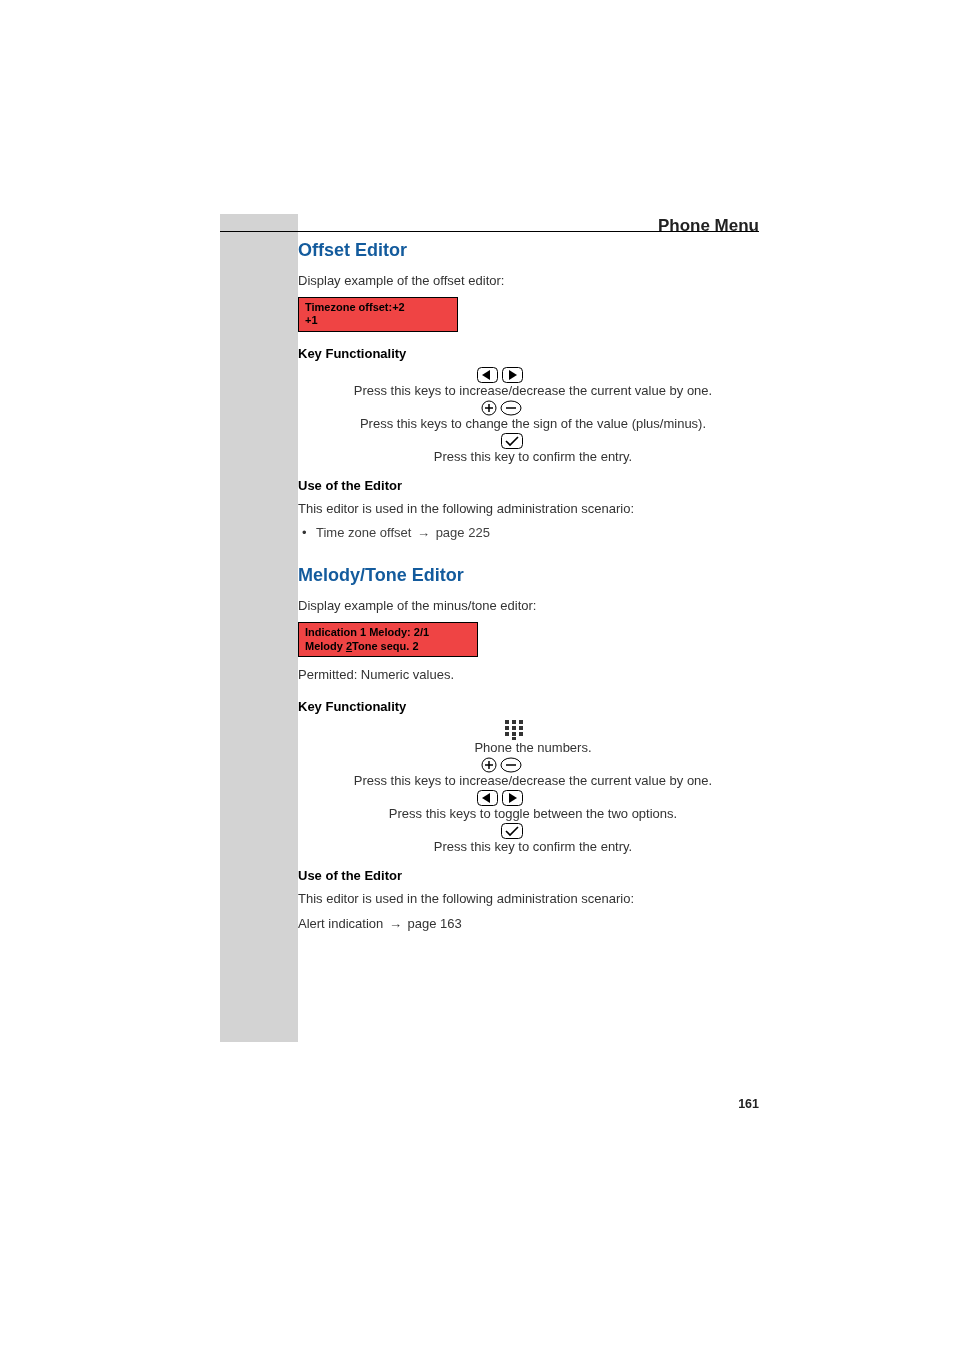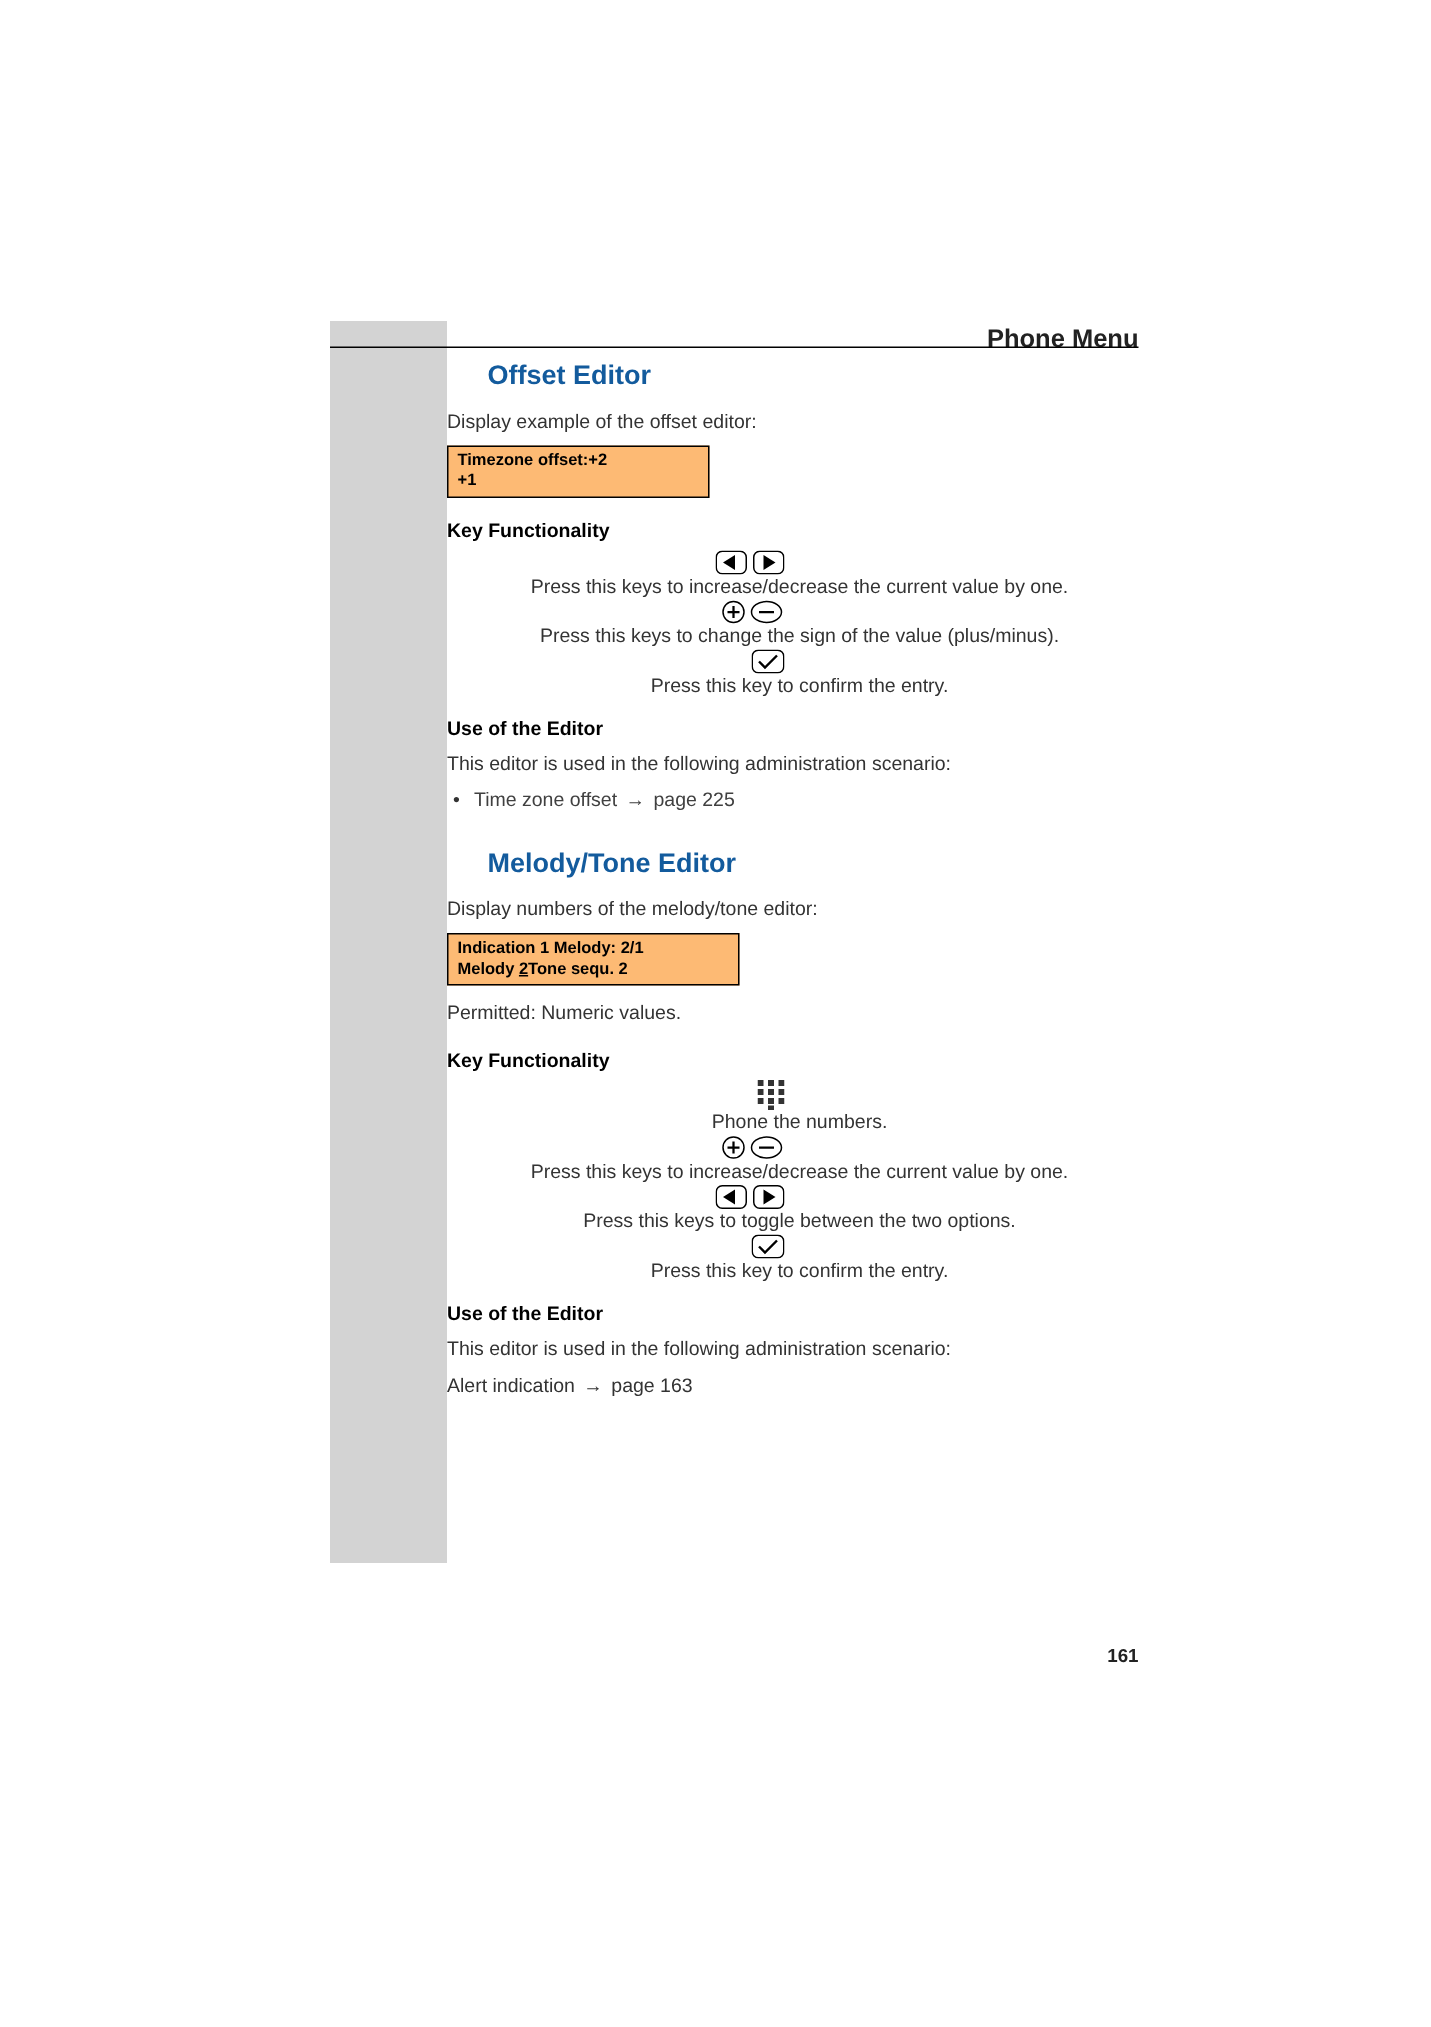--- a/index.html
+++ b/index.html
@@ -47,21 +47,20 @@
   .main-col {
     width: 470px;
     padding-top: 18px;
     box-sizing: border-box;
   }
   .heading-blue {
     color: #135b9d;
     font-size: 18px;
     font-weight: bold;
     margin: 8px 0 10px 0;
-    padding-left: 27px;
   }
   .body-text {
     font-size: 13px;
     color: #333;
     line-height: 1.5;
     margin: 4px 0;
   }
   .sub-blue {
     color: #000000;
     font-weight: bold;
@@ -84,24 +83,24 @@
     align-items: center;
     padding-right: 10px;
     box-sizing: border-box;
   }
   .row-text {
     font-size: 13px;
     color: #333;
   }
   .display-box {
     border: 1.2px solid #000;
-    background: #fdba74;
+    background: #ef4444;
     font-size: 11px;
     font-weight: bold;
-    padding: 3px 24px 3px 6px;
+    padding: 3px 9px 3px 6px;
     width: 143px;
     color: #000;
     line-height: 1.25;
     margin: 6px 0 8px 0;
   }
   .display-box .line1 { display:block; }
   .display-box .line2 { display:block; }
   .display-box .underline-char {
     text-decoration: underline;
   }
@@ -205,21 +204,21 @@
       <div class="body-text">This editor is used in the following administration scenario:</div>
       <ul class="bullet">
         <li>
           <span>Time zone offset</span>
           <span class="arrow">→</span>
           <span>page 225</span>
         </li>
       </ul>
 
       <div class="heading-blue" style="margin-top:22px">Melody/Tone Editor</div>
-      <div class="body-text">Display numbers of the melody/tone editor:</div>
+      <div class="body-text">Display example of the minus/tone editor:</div>
 
       <div class="display-box" style="width:163px">
         <span class="line1">Indication 1 Melody: 2/1</span>
         <span class="line2"><span>Melody </span><span class="underline-char">2</span><span>Tone sequ. 2</span></span>
       </div>
 
       <div class="body-text">Permitted: Numeric values.</div>
 
       <div class="sub-blue">Key Functionality</div>
 

